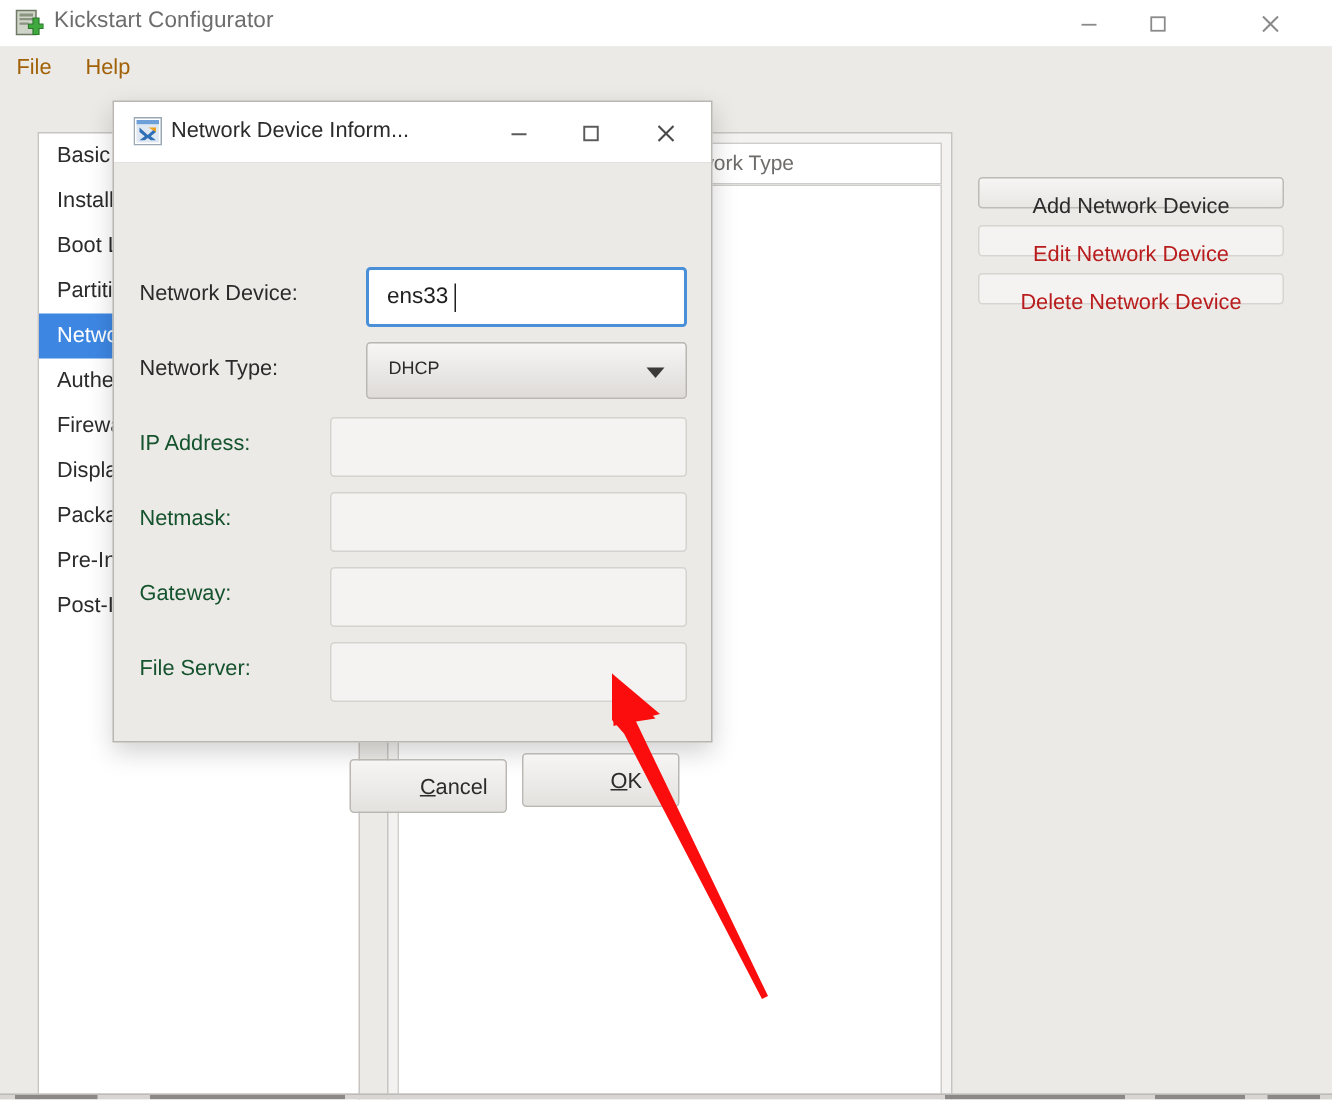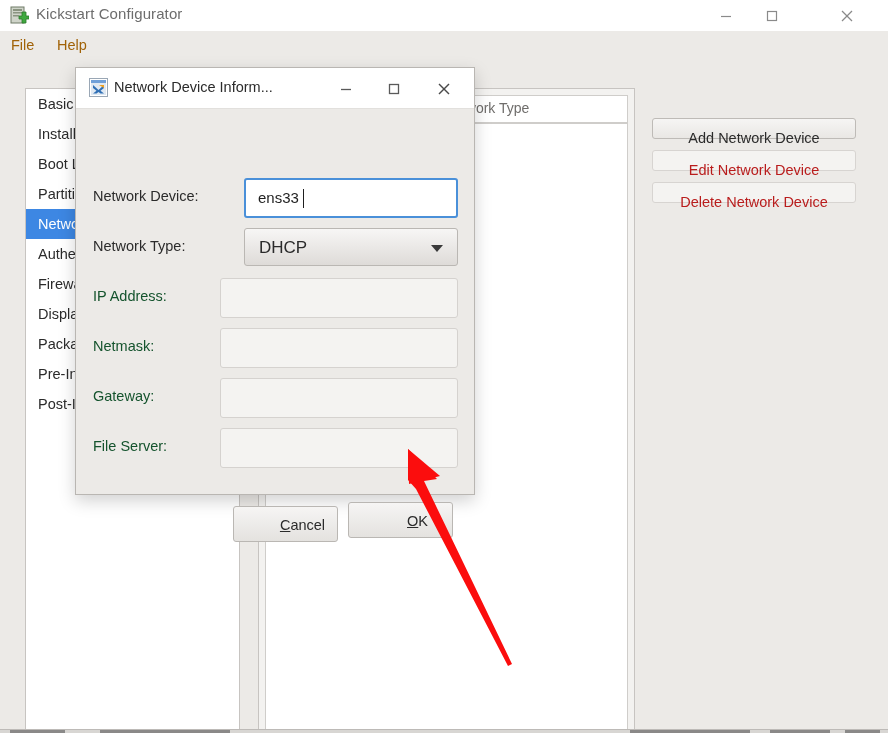--- a/index.html
+++ b/index.html
@@ -272,21 +272,21 @@
     width: 214px;
     height: 38px;
     box-sizing: border-box;
     border: 1px solid #bab7b3;
     border-radius: 3px;
     background: linear-gradient(to bottom, #f7f6f5 0%, #dedbd8 100%);
   }
   .fselect-text {
     position: absolute;
     left: 14px; top: 9px;
-    font-size: 17px;
+    font-size: 12px;
     color: #2b2b2b;
   }
   .fselect-arrow {
     position: absolute;
     right: 14px; top: 16px;
     width: 0; height: 0;
     border-left: 6px solid transparent;
     border-right: 6px solid transparent;
     border-top: 7px solid #3a3a3a;
   }

